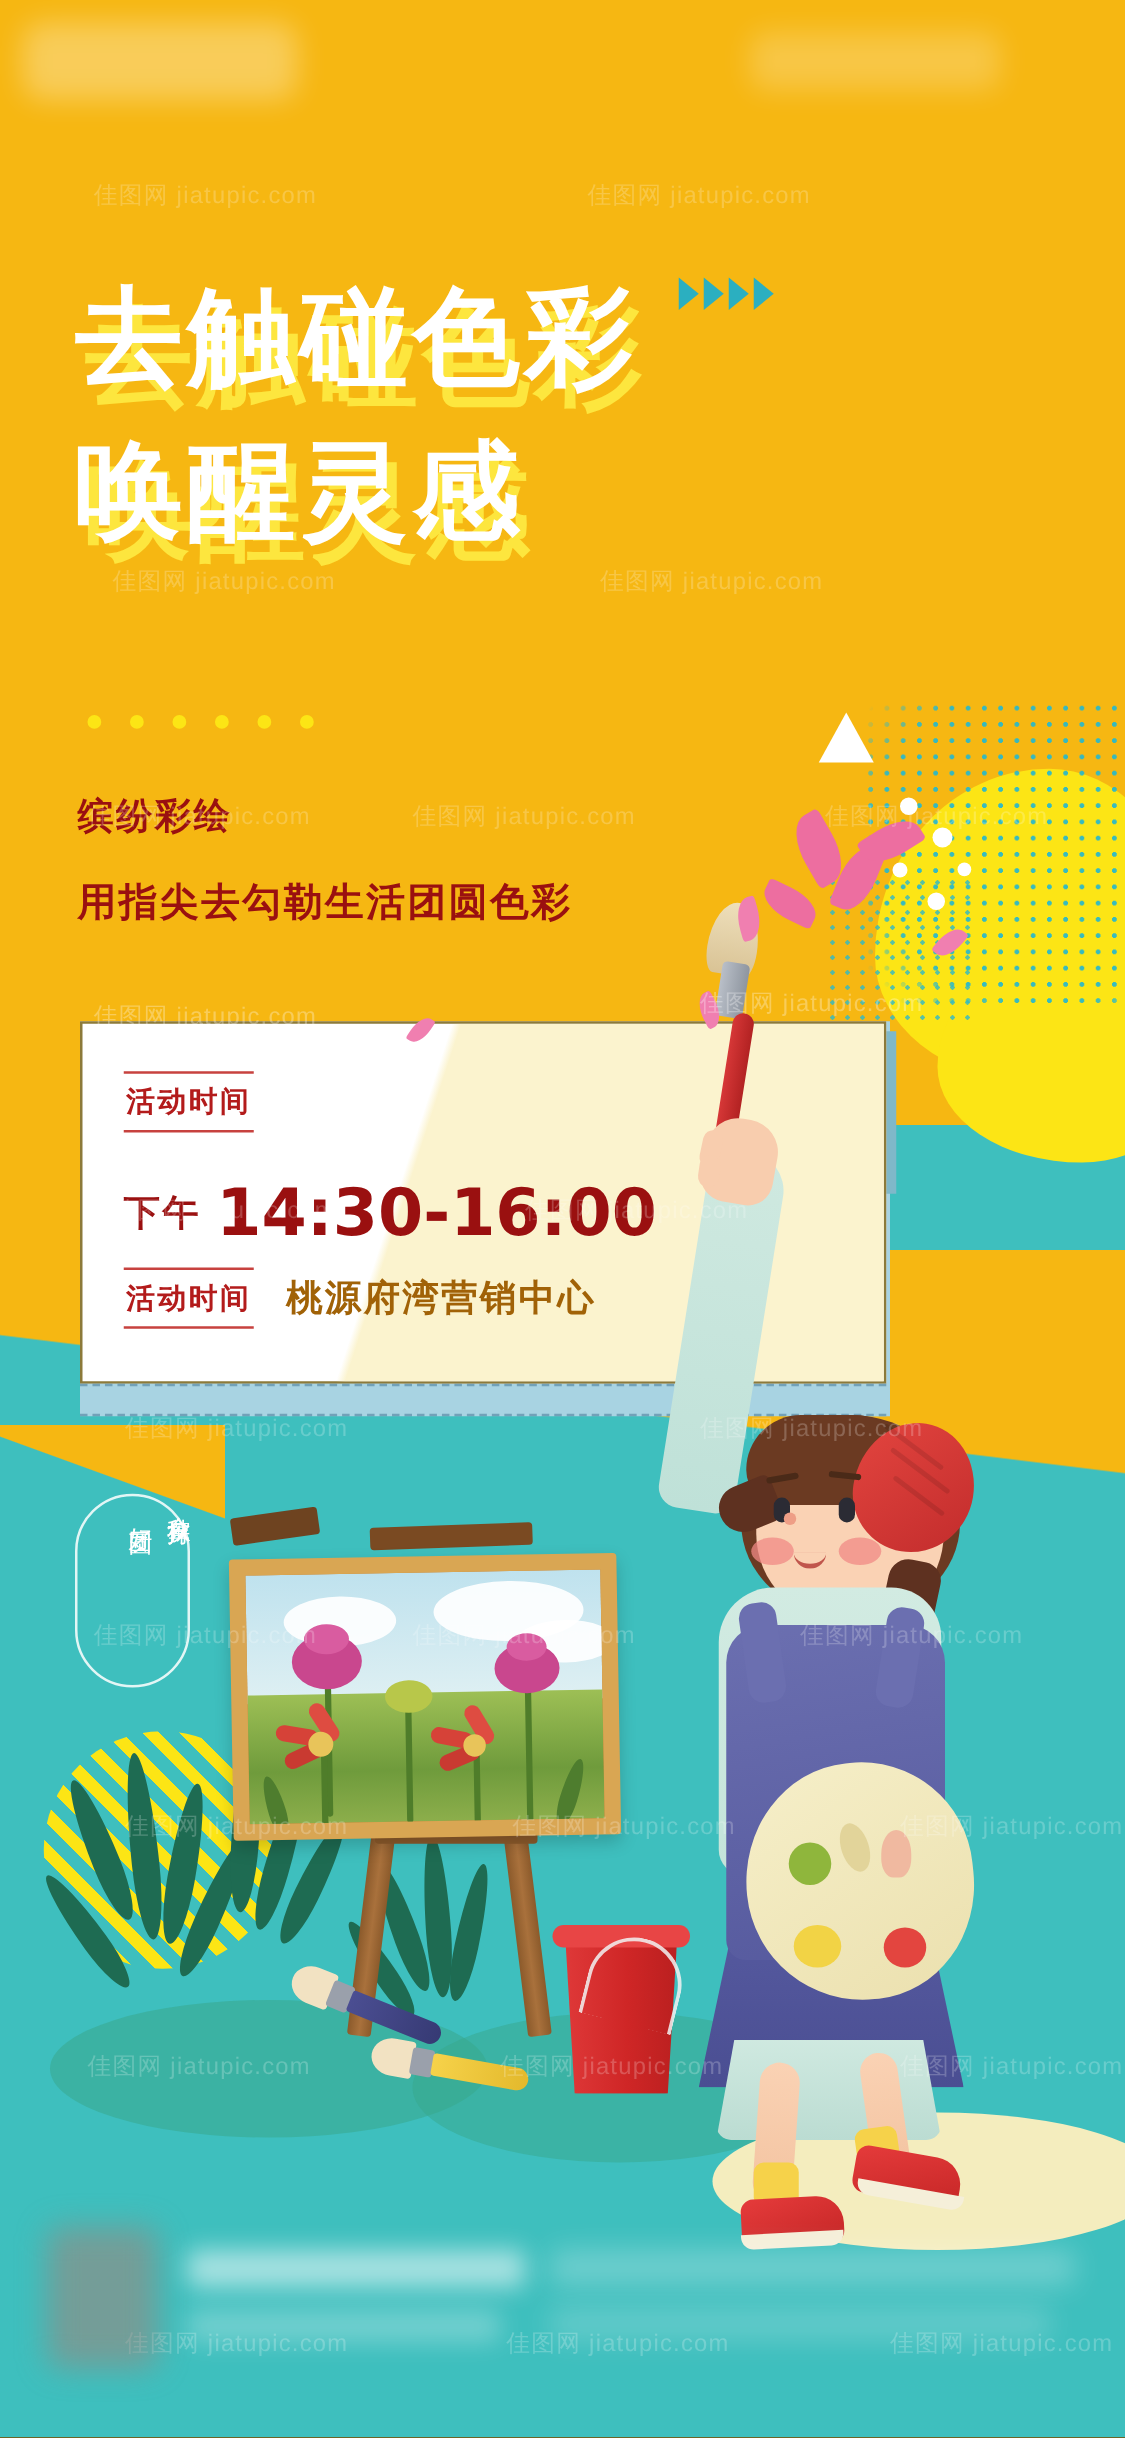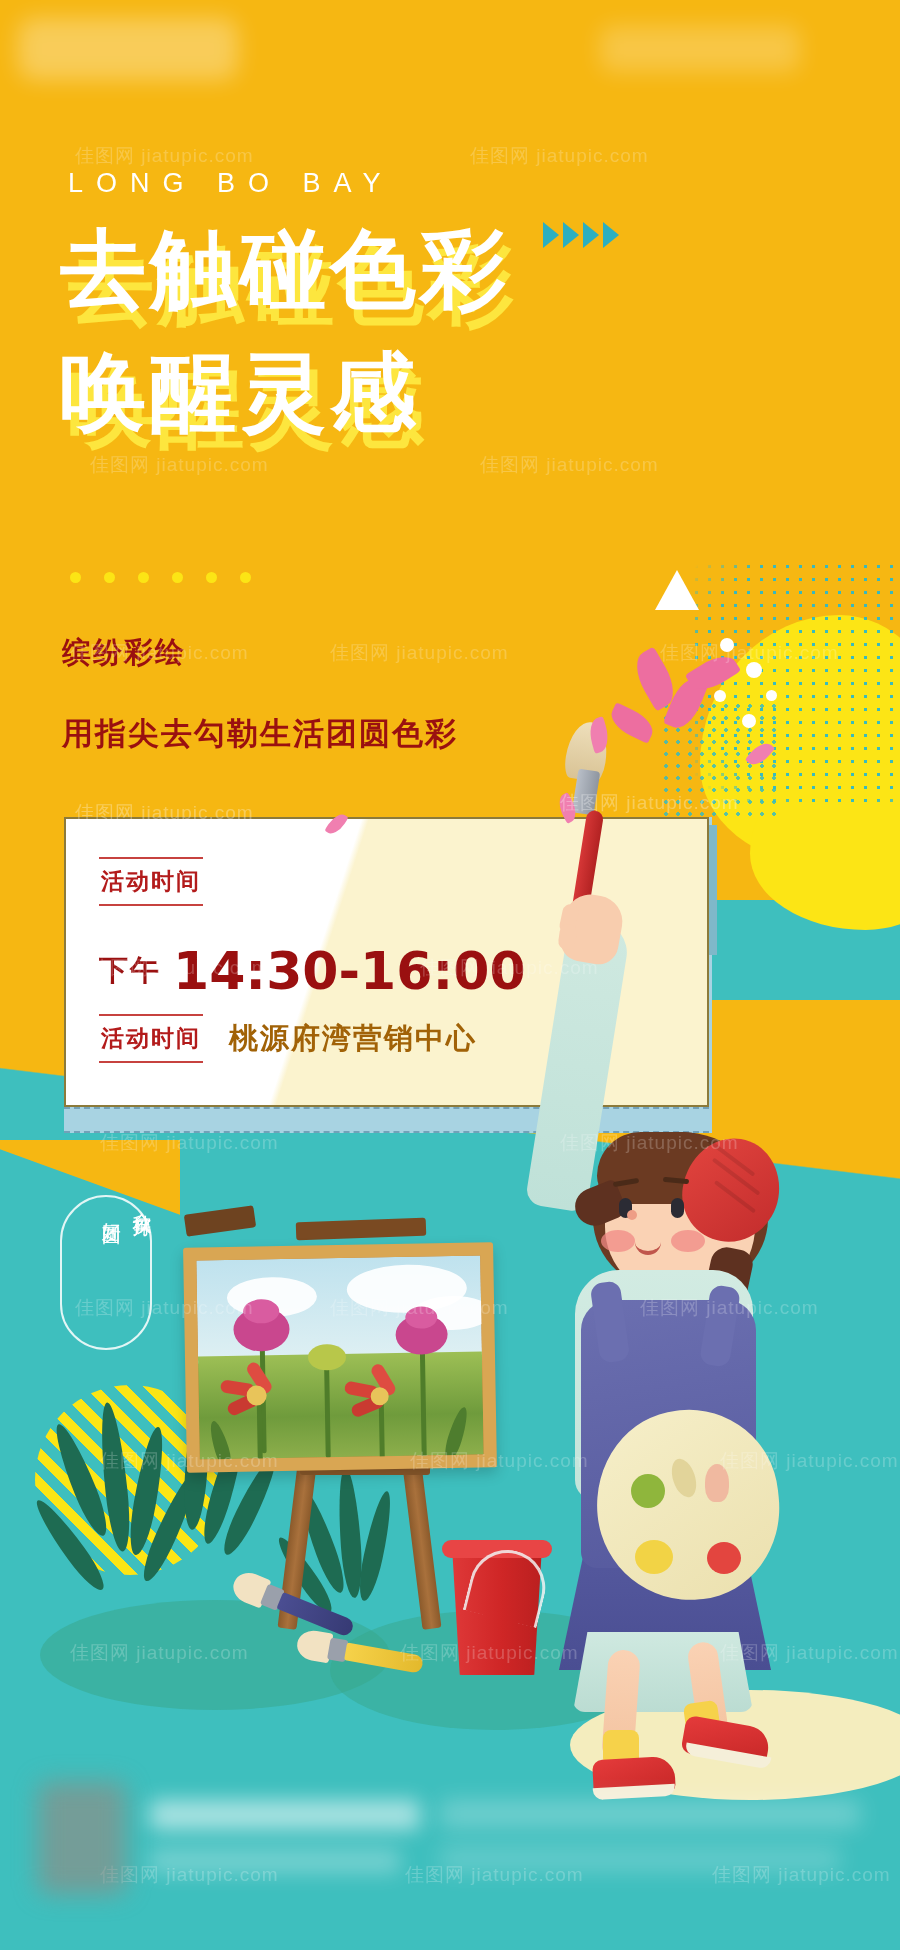--- a/index.html
+++ b/index.html
@@ -84,21 +84,21 @@
     font-family:"DejaVu Sans","Liberation Sans",sans-serif;
   }
   .chevrons{position:absolute;left:543px;top:222px;display:flex;gap:4px;}
   .chev{width:0;height:0;border-top:13px solid transparent;border-bottom:13px solid transparent;
         border-left:16px solid #2BAFC0;}
 
   .dotrow{position:absolute;left:70px;top:572px;display:flex;gap:23px;}
   .dotrow i{width:11px;height:11px;border-radius:50%;background:#FCE515;display:block;}
 
   .sub1{position:absolute;left:62px;top:633px;color:#9A1010;font-size:29px;font-weight:700;letter-spacing:2px;}
-  .sub2{position:absolute;left:62px;top:701px;color:#9A1010;font-size:31px;font-weight:700;letter-spacing:2px;margin-top:12px;}
+  .sub2{position:absolute;left:62px;top:701px;color:#9A1010;font-size:31px;font-weight:700;letter-spacing:2px;}
 
   
   .card-shadow{position:absolute;left:72px;top:825px;width:645px;height:130px;background:#7FB8C9;}
   .card{
     position:absolute;left:64px;top:817px;width:645px;height:290px;
     background:#FFFFFF;border:2px solid #8C7A3A;overflow:hidden;
   }
   .card-beam{
     position:absolute;left:0;top:0;width:645px;height:290px;
     background:linear-gradient(108deg,rgba(255,255,255,0) 40%,#FBF3CE 41%,#FBF3CE 100%);
@@ -303,21 +303,20 @@
 
   <div class="blob-yellow"></div>
   <div class="blob-yellow2"></div>
   <div class="dots-patch"></div>
   <div class="dots-patch2"></div>
   <div class="tri-white"></div>
 
   <div class="redact-top"></div>
   <div class="redact-top2"></div>
 
-  <div class="eyebrow">LONG BO BAY</div>
 
   <div class="headline" style="left:60px;top:212px;">
     <span class="hl-line">
       <span class="hl-shadow">去触碰色彩</span>
       <span class="hl-main">去触碰色彩</span>
     </span>
   </div>
   <div class="headline" style="left:60px;top:335px;">
     <span class="hl-line">
       <span class="hl-shadow">唤醒灵感</span>

